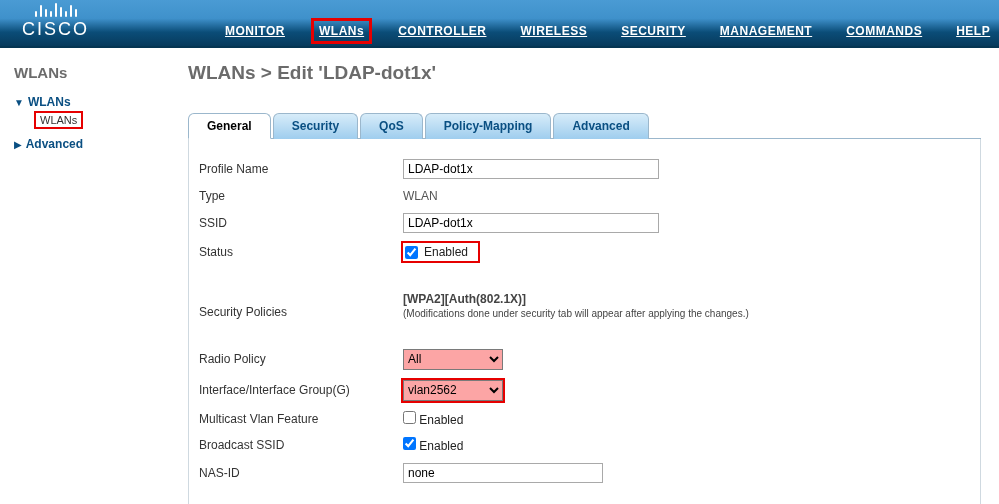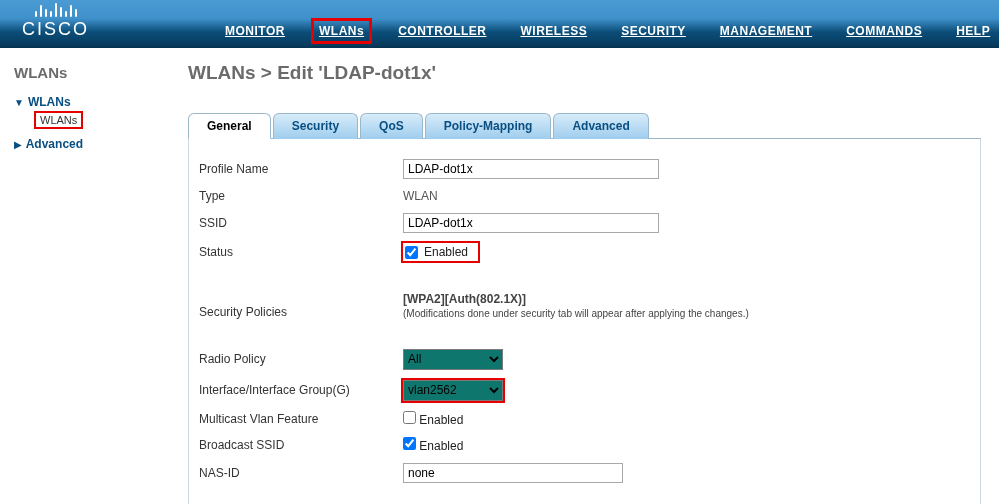--- a/index.html
+++ b/index.html
@@ -144,21 +144,21 @@
     height: 20px;
     border: 1px solid #a9a9a9;
     padding: 1px 4px;
     font-family: Verdana, Arial, sans-serif;
     font-size: 12px;
   }
   .form-field.static { color: #555; text-align: right; }
   .form-field select {
     height: 21px;
     border: 1px solid #7a7a7a;
-    background: #0f766e;
+    background: #fca5a5;
     font-size: 12px;
   }
   .sel-radio { width: 100px; }
   .sel-int   { width: 100px; }
   
   .status-cell {
     display: inline-flex;
     align-items: center;
     gap: 6px;
     padding: 2px 10px 2px 2px;
@@ -309,19 +309,19 @@
         <div class="form-label">Broadcast SSID</div>
         <div class="form-field">
           <input type="checkbox" checked="" style="">
           <span>Enabled</span>
         </div>
       </div>
 
       <div class="form-row">
         <div class="form-label">NAS-ID</div>
         <div class="form-field">
-          <input type="text" style="width: 220px;" value="none">
+          <input type="text" style="width: 200px;" value="none">
         </div>
       </div>
 
     </div>
   </div>
 </div>
 
 </body></html>

